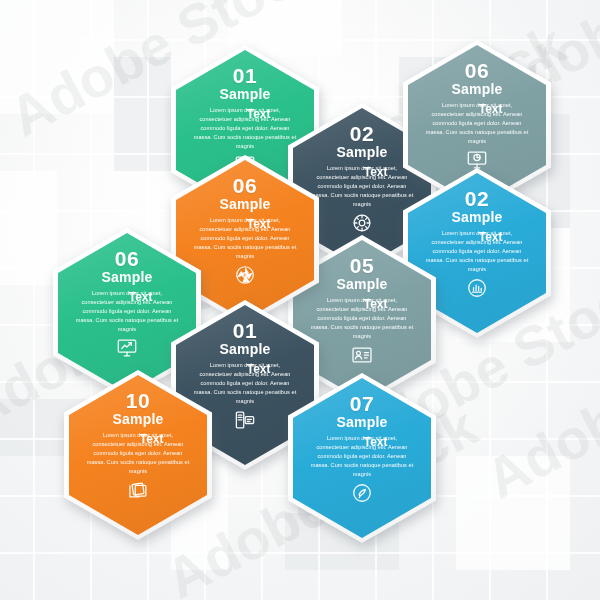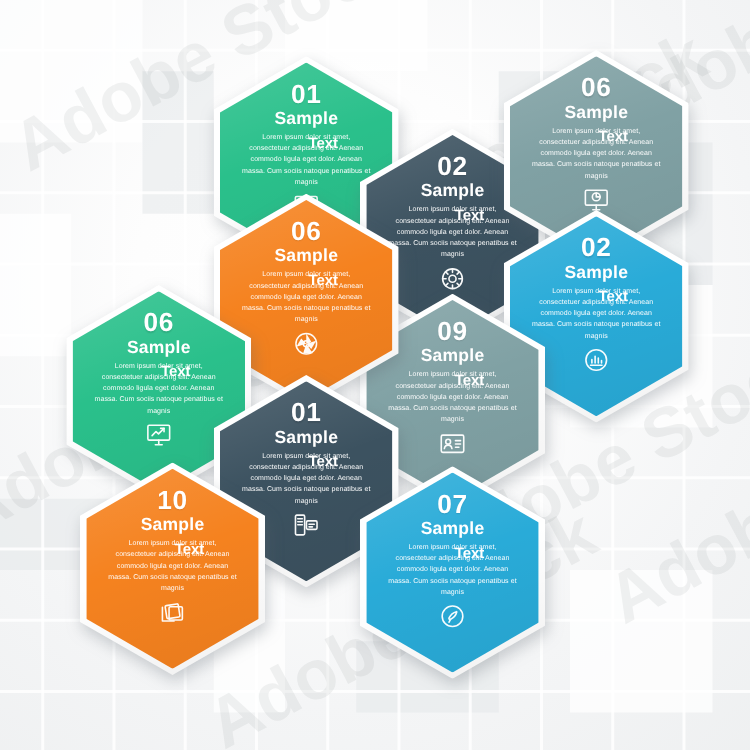--- a/index.html
+++ b/index.html
@@ -209,21 +209,21 @@
             <path d="M7 16.6h10"></path>
           </svg>
         </div>
       </div>
     </div>
     <div class="hex" style="left: 362px; top: 320px;">
       <div class="plate"></div>
       <div class="face" style="background: rgb(128, 161, 164);"></div>
       <div class="sheen"></div>
       <div class="content">
-        <div class="num">09</div>
+        <div class="num">05</div>
         <div class="sample-row">
           <span class="sample">Sample</span>
           <span class="txt">Text</span>
         </div>
         <div class="body">Lorem ipsum dolor sit amet, consectetuer adipiscing elit. Aenean commodo ligula eget dolor. Aenean massa. Cum sociis natoque penatibus et magnis</div>
         <div class="icon">
           <svg viewBox="0 0 24 24" fill="none" stroke="#fff" stroke-width="1.4" stroke-linecap="round" stroke-linejoin="round">
             <rect x="2.2" y="4.5" width="19.6" height="15" rx="1.3"></rect>
             <circle cx="8.2" cy="10.2" r="2.1"></circle>
             <path d="M4.9 16.2c.3-1.9 1.7-3 3.3-3s3 1.1 3.3 3"></path>

